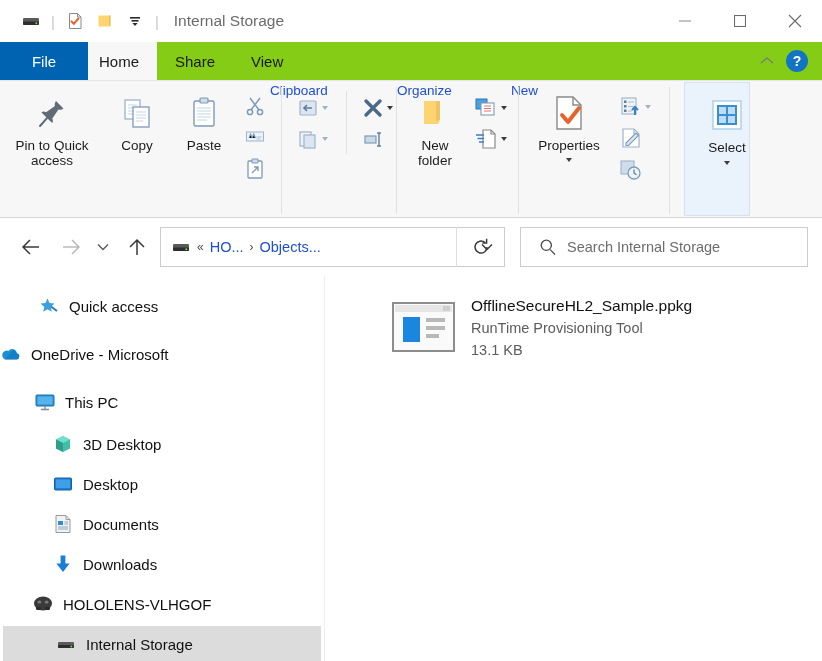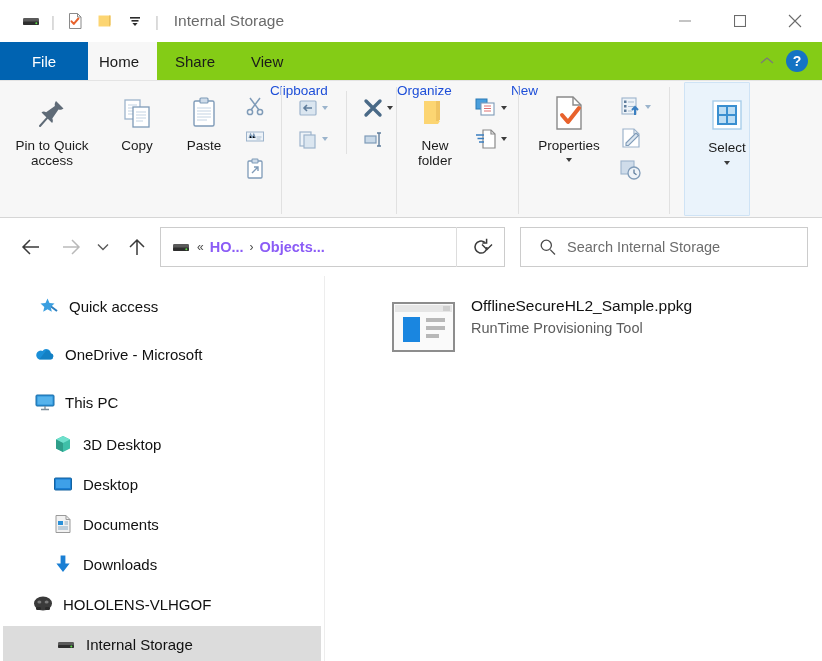--- a/index.html
+++ b/index.html
@@ -81,21 +81,21 @@
     display:flex; align-items:center;
   }
   .navbtn { width:34px; height:34px; display:flex; align-items:center; justify-content:center; }
   .navbtn.dim { opacity:.35; }
   .navbtn.small { width:26px; }
   .addrfield {
     position:absolute; left:160px; top:227px; width:345px; height:40px;
     border:1px solid #ccc; background:#fff; display:flex; align-items:center;
   }
   .crumbs { display:flex; align-items:center; flex:1; padding-left:10px; gap:2px; overflow:hidden; }
-  .crumb-txt { font-size:14.5px; color:#8b5cf6; white-space:nowrap;font-weight:bold; }
+  .crumb-txt { font-size:14.5px; color:#1d4ed8; white-space:nowrap; }
   .crumb-sep { font-size:12px; color:#4a4a4a; padding:0 4px; }
   .addr-chev { width:34px; display:flex; align-items:center; justify-content:center; }
   .refresh {
     position:absolute; left:456px; top:227px; width:49px; height:40px;
     border-left:1px solid #ddd; display:flex; align-items:center; justify-content:center;
   }
   .searchbox {
     position:absolute; left:520px; top:227px; width:288px; height:40px;
     border:1px solid #ccc; background:#fff; display:flex; align-items:center; gap:10px;
     padding-left:18px;
@@ -479,21 +479,21 @@
     <div class="navitem" style="padding-left:38px;margin-top:12px">
       <span class="nav-ic">
         <svg width="20" height="20" viewBox="0 0 20 20">
           <path d="M8.5 2.5l2 4.6 5 .5-3.8 3.3 1.1 4.9-4.3-2.6-4.3 2.6 1.1-4.9L1.5 7.6l5-.5z" fill="#3a9fe0"></path>
           <path d="M12 10.5l6 4.5" stroke="#2b7fc0" stroke-width="2"></path>
         </svg>
       </span>
       <span>Quick access</span>
     </div>
 
-    <div class="navitem" style="padding-left:34px;margin-top:12px">
+    <div class="navitem" style="margin-top:12px">
       <span class="nav-ic">
         <svg width="22" height="22" viewBox="0 0 22 22">
           <path d="M5.2 16.5h11.3a3.2 3.2 0 0 0 .3-6.3 4.6 4.6 0 0 0-8.3-2.3A3.8 3.8 0 0 0 5.2 16.5z" fill="#1a8fd8"></path>
           <path d="M5.2 16.5h11.3a3.2 3.2 0 0 0 .3-6.3 4.6 4.6 0 0 0-4.4-3" fill="#0f74b5" opacity=".55"></path>
         </svg>
       </span>
       <span>OneDrive - Microsoft</span>
     </div>
 
     <div class="navitem" style="padding-left:34px;margin-top:12px">
@@ -587,17 +587,18 @@
           <g fill="#b8b8b8">
             <rect x="34" y="17" width="19" height="4"></rect>
             <rect x="34" y="25" width="19" height="4"></rect>
             <rect x="34" y="33" width="13" height="4"></rect>
           </g>
         </svg>
       </div>
       <div class="file-meta">
         <span class="fname">OfflineSecureHL2_Sample.ppkg</span>
         <span class="fdesc">RunTime Provisioning Tool</span>
+        <span class="fsize">13.1 KB</span>
       </div>
     </div>
   </div>
 
 </div>
 
 </body></html>

